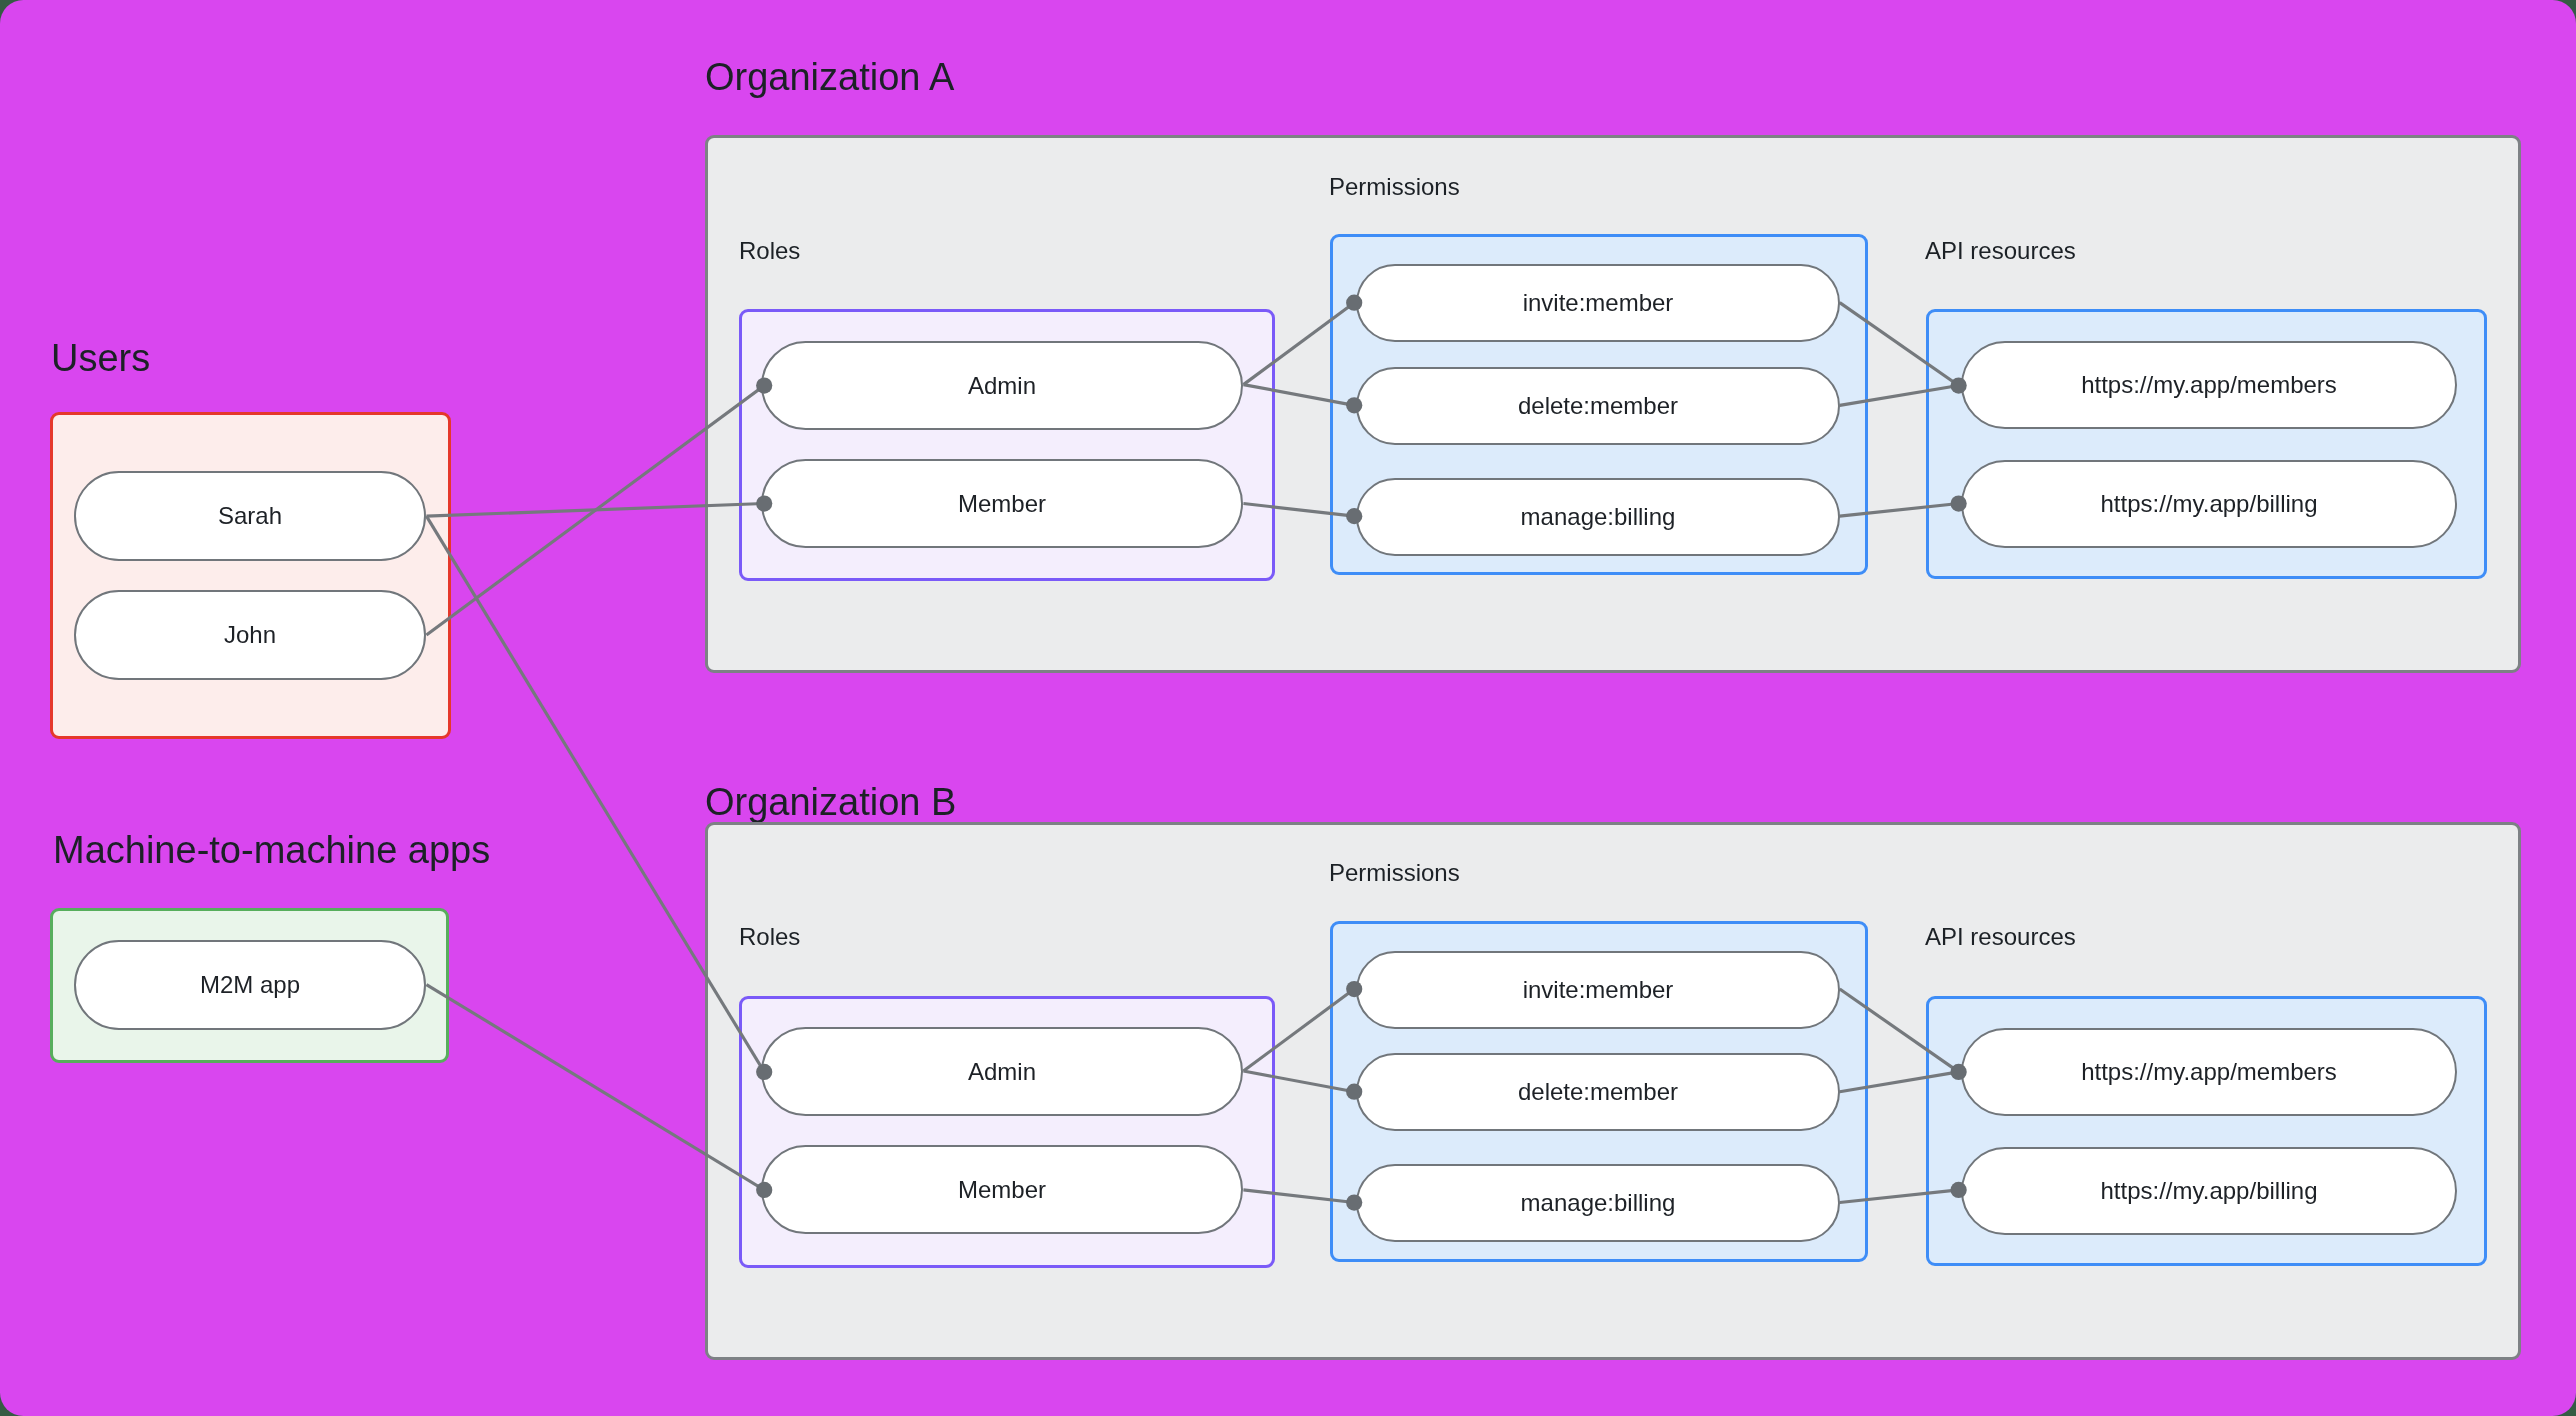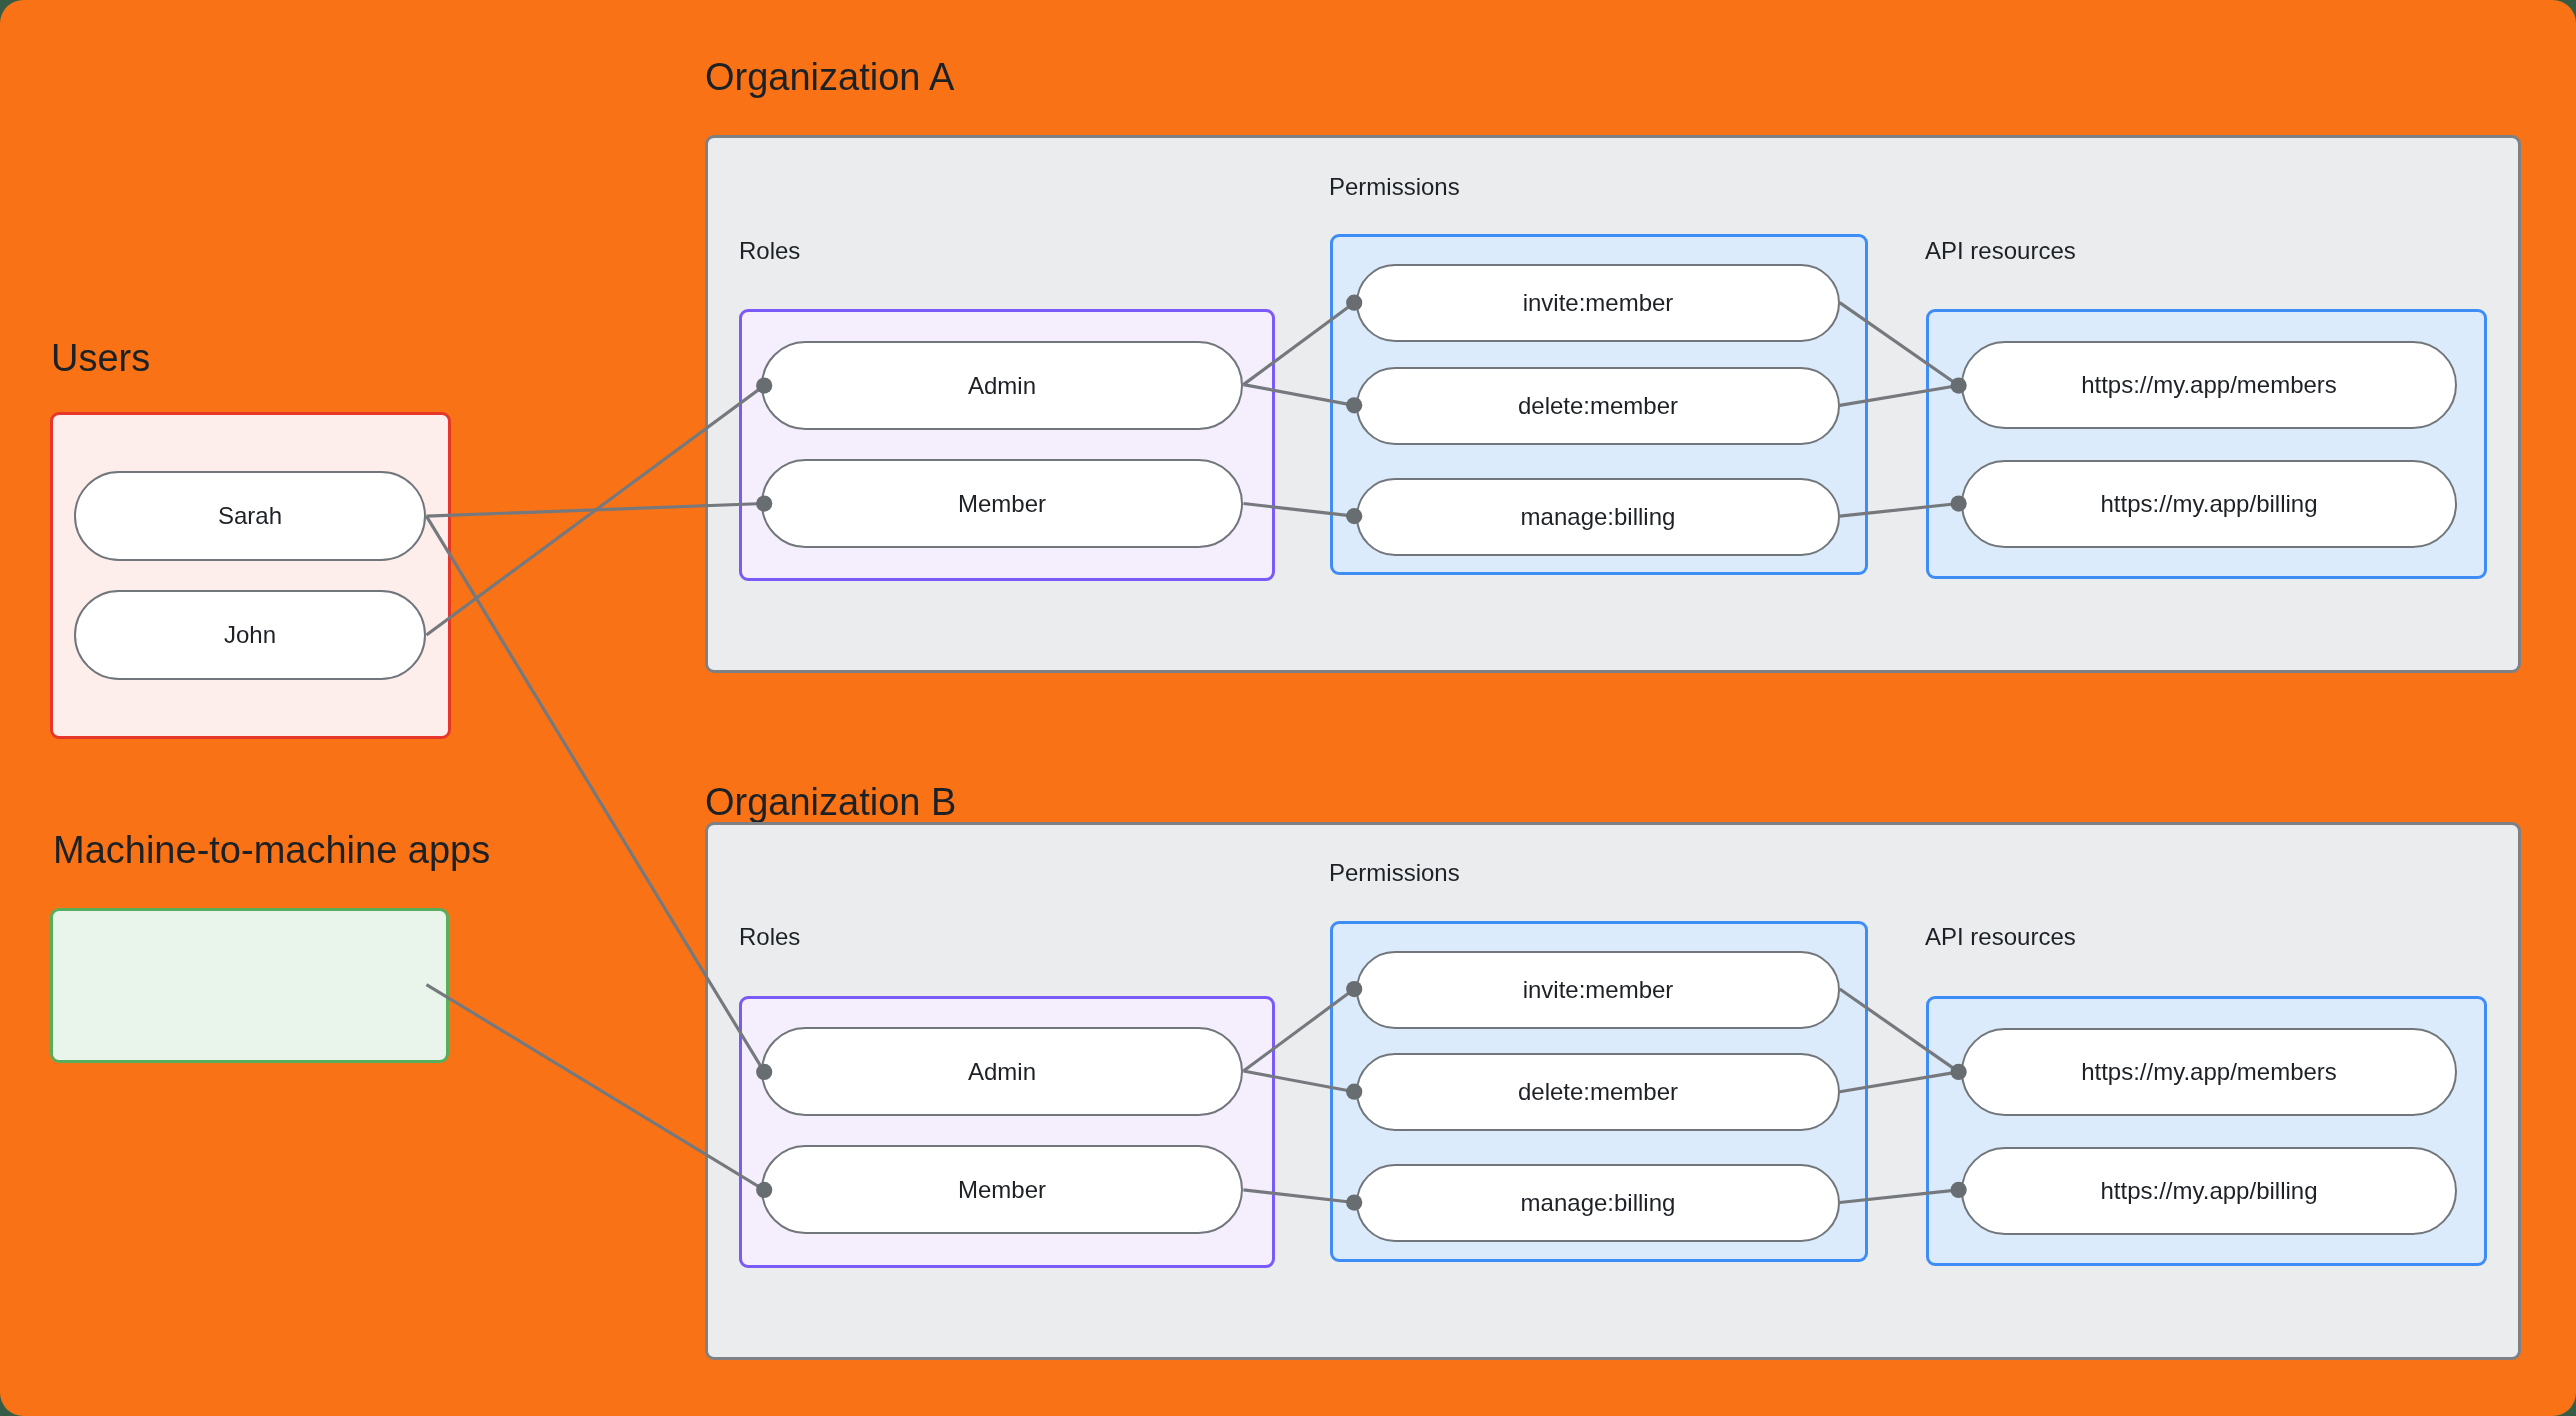--- a/index.html
+++ b/index.html
@@ -5,21 +5,21 @@
   html,body{margin:0;padding:0;}
   body{
     width:2576px;height:1416px;
     background:#355c44;
     font-family:"Liberation Sans", sans-serif;
     overflow:hidden;
   }
   .screen{
     position:relative;
     width:2576px;height:1416px;
-    background:#f97316;
+    background:#d946ef;
     border-radius:23.4px;
     overflow:hidden;
   }
   .layer{position:absolute;left:0;top:0;width:2576px;height:1416px;}
   svg.layer{pointer-events:none;}
 
   .org-box{
     position:absolute;
     background:#ebeced;
     border:3.6px solid #7d8185;
@@ -118,20 +118,21 @@
       <line x1="2042" y1="1212" x2="2174" y2="1190"></line>
       <line x1="2042" y1="1335" x2="2174" y2="1321"></line>
     </g>
   </svg>
 
   <div class="layer">
 
     <div class="pill" style="left:74px;top:590px;width:352px;height:90px">John</div>
     <div class="pill" style="left:74px;top:471px;width:352px;height:90px">Sarah</div>
 
+    <div class="pill" style="left:74px;top:940px;width:352px;height:90px">M2M app</div>
 
     <div class="pill" style="left:761px;top:341px;width:482px;height:89px">Admin</div>
     <div class="pill" style="left:761px;top:459px;width:482px;height:89px">Member</div>
 
     <div class="pill" style="left:1356px;top:264px;width:484px;height:78px">invite:member</div>
     <div class="pill" style="left:1356px;top:367px;width:484px;height:78px">delete:member</div>
     <div class="pill" style="left:1356px;top:478px;width:484px;height:78px">manage:billing</div>
 
     <div class="pill" style="left:1961px;top:341px;width:496px;height:88px">https://my.app/members</div>
     <div class="pill" style="left:1961px;top:460px;width:496px;height:88px">https://my.app/billing</div>

